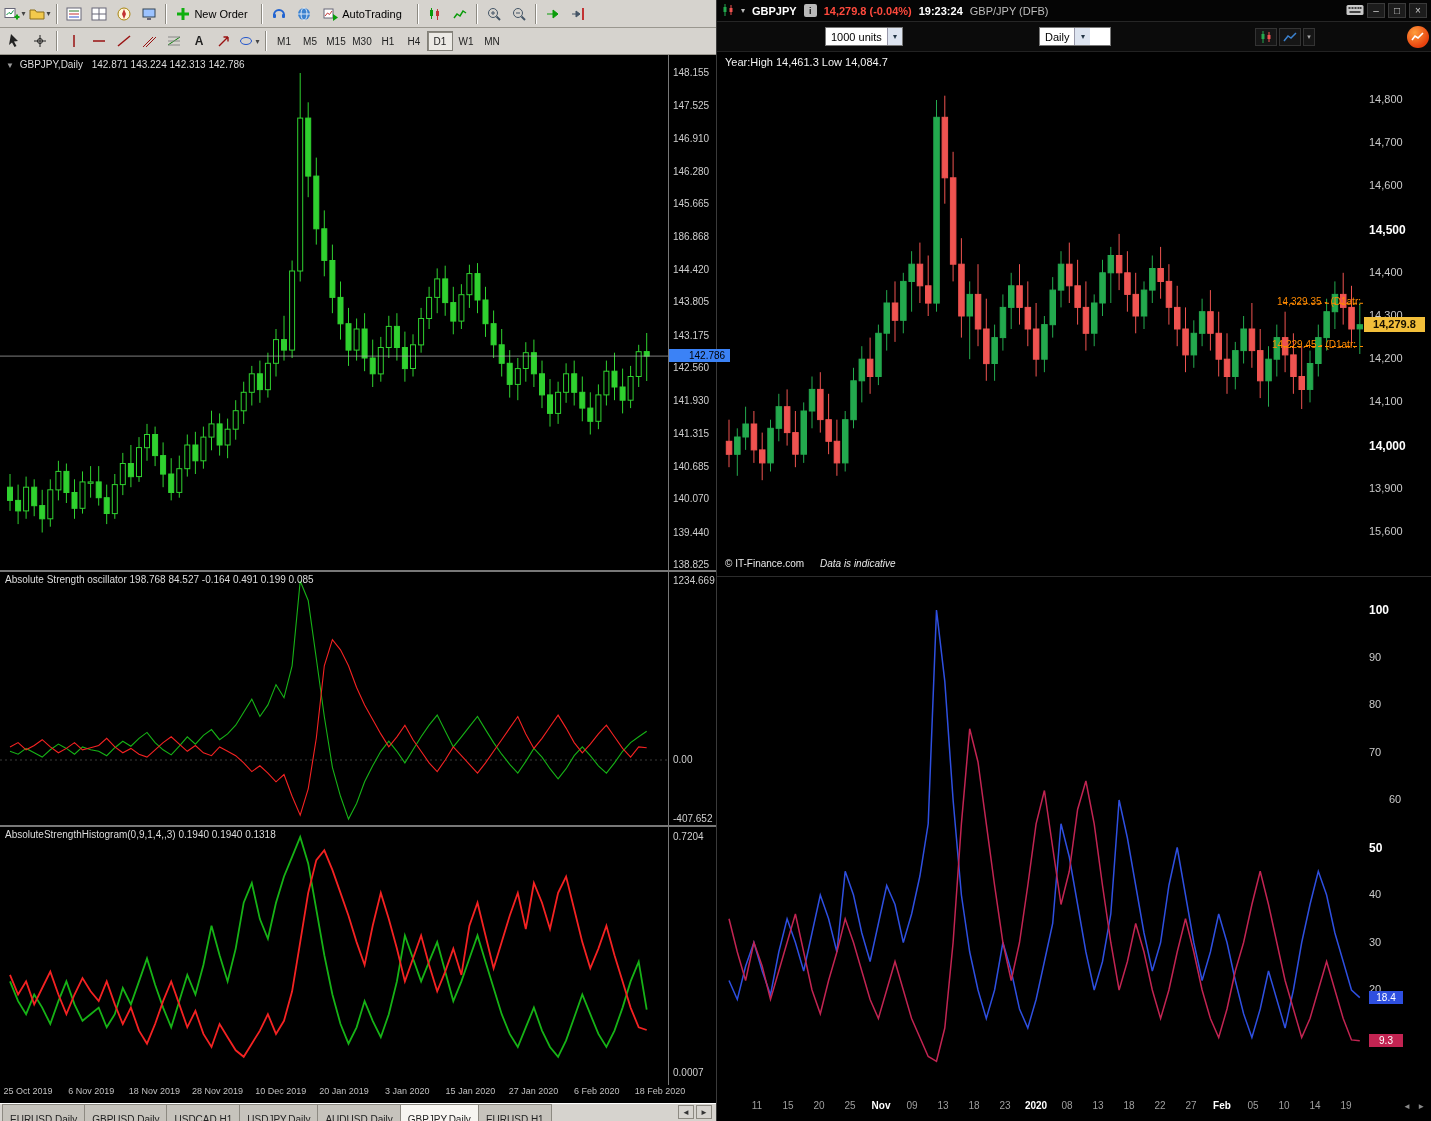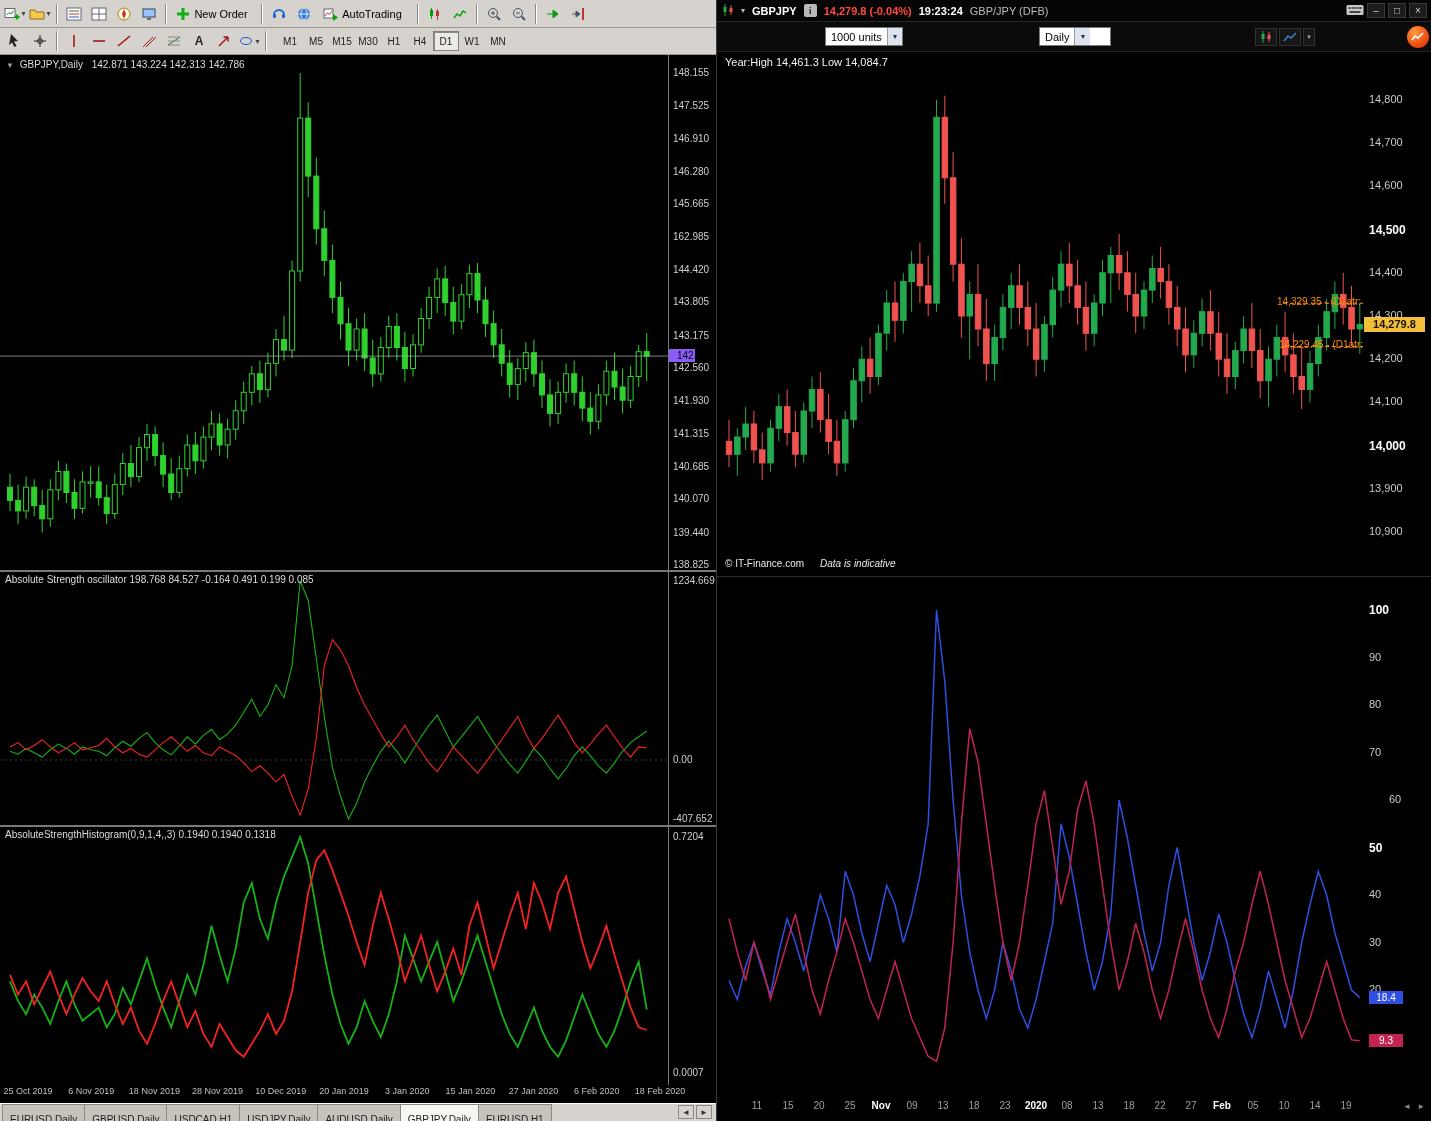--- a/index.html
+++ b/index.html
@@ -11,32 +11,32 @@
   .tb{position:absolute;left:0;width:716px;background:#d6d3ce;display:flex;align-items:center;
       gap:1px;padding:0 3px;border-bottom:1px solid #9a978f;}
   .tb1{top:0;height:28px;}
   .tb2{top:28px;height:27px;}
   .tbtn{min-width:24px;height:22px;display:flex;align-items:center;justify-content:center;gap:1px;
         color:#333;font-size:10px;cursor:default;}
   .tbtn svg{width:16px;height:16px;display:block;}
   .tbtn .caret{font-size:8px;color:#444;}
   .tbsep{width:2px;height:20px;border-left:1px solid #8d8a82;border-right:1px solid #fff;margin:0 3px;}
   .tlabel{font-size:11px;color:#000;margin:0 5px 0 2px;white-space:nowrap;}
-  .tf-group{display:flex;margin-left:6px;}
+  .tf-group{display:flex;}
   .tfbtn{min-width:26px;height:20px;font-size:10px;display:flex;align-items:center;justify-content:center;
          color:#222;border:1px solid #d6d3ce;}
   .tfbtn.active{background:#eceae5;border:1px solid #828078;box-shadow:inset 1px 1px 0 #8d8a82;}
   .mt4-chart{position:absolute;top:55px;left:0;width:716px;height:1048px;background:#000;}
   .mt4-chart svg{position:absolute;left:0;background:#000;}
   .panel-header{position:absolute;font-size:10px;color:#dcdcdc;white-space:nowrap;z-index:3;}
   .panel-header .caret{color:#9a9a9a;font-size:8px;margin-right:3px;}
   .divider{position:absolute;left:0;width:716px;height:2px;background:#787878;z-index:2;}
   .vline{position:absolute;left:668px;top:0;width:1px;height:1030px;background:#787878;}
-  .price-tag{position:absolute;left:669px;width:26px;height:13px;background:#8b5cf6;color:#000;
-             font-size:10px;line-height:13px;padding-left:8px;z-index:4;}
+  .price-tag{position:absolute;left:669px;width:61px;height:13px;background:#3b82f6;color:#000;
+             font-size:10px;line-height:13px;padding-left:20px;z-index:4;}
   .mt4-tabs{position:absolute;top:1103px;left:0;width:716px;height:18px;background:#d6d3ce;
             border-top:1px solid #fff;display:flex;align-items:flex-end;padding-left:2px;}
   .tabstrip{display:flex;align-items:flex-end;height:17px;}
   .tab{font-size:10px;color:#222;padding:14px 7px 2px;background:#c6c3bc;border:1px solid #8d8a82;
        border-bottom:none;margin-right:-1px;height:15px;display:flex;align-items:center;white-space:nowrap;}
   .tab.active{background:#f7f5f1;height:17px;}
   .tab-scroll{margin-left:auto;display:flex;gap:2px;padding:0 4px 2px;}
   .tsbtn{width:16px;height:14px;font-size:8px;display:flex;align-items:center;justify-content:center;
          background:#d6d3ce;border:1px solid #8d8a82;color:#333;}
   
@@ -508,21 +508,21 @@
       <div class="panel-header" style="left:5px;top:774px">
         <span>AbsoluteStrengthHistogram(0,9,1,4,,3) 0.1940 0.1940 0.1318</span>
       </div>
 
       <div id="mt4-price-tag" class="price-tag" style="top: 294.107px;">142.786</div>
     <div style="position: absolute; left: 673px; top: 12px; font-size: 10px; color: rgb(207, 207, 207);">148.155</div>
         <div style="position: absolute; left: 673px; top: 45.2199px; font-size: 10px; color: rgb(207, 207, 207);">147.525</div>
         <div style="position: absolute; left: 673px; top: 77.6488px; font-size: 10px; color: rgb(207, 207, 207);">146.910</div>
         <div style="position: absolute; left: 673px; top: 110.869px; font-size: 10px; color: rgb(207, 207, 207);">146.280</div>
         <div style="position: absolute; left: 673px; top: 143.298px; font-size: 10px; color: rgb(207, 207, 207);">145.665</div>
-        <div style="position: absolute; left: 673px; top: 175.727px; font-size: 10px; color: rgb(207, 207, 207);">162.985</div>
+        <div style="position: absolute; left: 673px; top: 175.727px; font-size: 10px; color: rgb(207, 207, 207);">186.868</div>
         <div style="position: absolute; left: 673px; top: 208.947px; font-size: 10px; color: rgb(207, 207, 207);">144.420</div>
         <div style="position: absolute; left: 673px; top: 241.375px; font-size: 10px; color: rgb(207, 207, 207);">143.805</div>
         <div style="position: absolute; left: 673px; top: 274.595px; font-size: 10px; color: rgb(207, 207, 207);">143.175</div>
         <div style="position: absolute; left: 673px; top: 307.024px; font-size: 10px; color: rgb(207, 207, 207);">142.560</div>
         <div style="position: absolute; left: 673px; top: 340.244px; font-size: 10px; color: rgb(207, 207, 207);">141.930</div>
         <div style="position: absolute; left: 673px; top: 372.673px; font-size: 10px; color: rgb(207, 207, 207);">141.315</div>
         <div style="position: absolute; left: 673px; top: 405.893px; font-size: 10px; color: rgb(207, 207, 207); text-align: center;">140.685</div>
         <div style="position: absolute; left: 673px; top: 438.322px; font-size: 10px; color: rgb(207, 207, 207);">140.070</div>
         <div style="position: absolute; left: 673px; top: 471.542px; font-size: 10px; color: rgb(207, 207, 207);">139.440</div>
         <div style="position: absolute; left: 673px; top: 503.971px; font-size: 10px; color: rgb(207, 207, 207);">138.825</div>
@@ -797,32 +797,32 @@
     <div class="ovl year-text">Year:High 14,461.3 Low 14,084.7</div>
     <div class="ovl copyright">© IT-Finance.com</div>
     <div class="ovl indicative">Data is indicative</div>
 
     <div id="prt-badge-price" class="badge badge-yellow" style="top: 316.726px; background: rgb(242, 191, 58);">14,279.8</div>
     <div id="prt-badge-blue" class="badge-sm" style="top: 990.6px; background: rgb(46, 79, 224);">18.4</div>
     <div id="prt-badge-red" class="badge-sm" style="top: 1033.83px; background: rgb(194, 36, 82);">9.3</div>
 
     <div class="corner-scroll">◄ ►</div>
   <div style="position: absolute; right: 70px; top: 296.321px; color: rgb(255, 138, 0); font-size: 10px;">14,329.35 - (D1atr:</div>
-      <div style="position: absolute; right: 68px; top: 339.478px; color: rgb(255, 138, 0); font-size: 10px;">14,229.45 - (D1atr:</div>
+      <div style="position: absolute; right: 75px; top: 339.478px; color: rgb(255, 138, 0); font-size: 10px;">14,229.45 - (D1atr:</div>
       <div style="position: absolute; left: 652px; top: 93px; font-size: 11px; color: rgb(201, 201, 201); font-weight: normal;">14,800</div>
       <div style="position: absolute; left: 652px; top: 136.2px; font-size: 11px; color: rgb(201, 201, 201); font-weight: normal;">14,700</div>
       <div style="position: absolute; left: 652px; top: 179.4px; font-size: 11px; color: rgb(201, 201, 201); font-weight: normal;">14,600</div>
       <div style="position: absolute; left: 652px; top: 222.6px; font-size: 12px; color: rgb(255, 255, 255); font-weight: bold;">14,500</div>
       <div style="position: absolute; left: 652px; top: 265.8px; font-size: 11px; color: rgb(201, 201, 201); font-weight: normal;">14,400</div>
       <div style="position: absolute; left: 652px; top: 309px; font-size: 11px; color: rgb(201, 201, 201); font-weight: normal;">14,300</div>
       <div style="position: absolute; left: 652px; top: 352.2px; font-size: 11px; color: rgb(201, 201, 201); font-weight: normal;">14,200</div>
       <div style="position: absolute; left: 652px; top: 395.4px; font-size: 11px; color: rgb(201, 201, 201); font-weight: normal;">14,100</div>
       <div style="position: absolute; left: 652px; top: 438.6px; font-size: 12px; color: rgb(255, 255, 255); font-weight: bold;">14,000</div>
       <div style="position: absolute; left: 652px; top: 481.8px; font-size: 11px; color: rgb(201, 201, 201); font-weight: normal;">13,900</div>
-      <div style="position: absolute; left: 652px; top: 525px; font-size: 11px; color: rgb(201, 201, 201); font-weight: normal;">10,900</div>
+      <div style="position: absolute; left: 652px; top: 525px; font-size: 11px; color: rgb(201, 201, 201); font-weight: normal;">15,600</div>
       <div style="position: absolute; left: 652px; top: 603px; font-size: 12px; color: rgb(255, 255, 255); font-weight: bold;">100</div>
       <div style="position: absolute; left: 652px; top: 650.5px; font-size: 11px; color: rgb(201, 201, 201); font-weight: normal;">90</div>
       <div style="position: absolute; left: 652px; top: 698px; font-size: 11px; color: rgb(201, 201, 201); font-weight: normal;">80</div>
       <div style="position: absolute; left: 652px; top: 745.5px; font-size: 11px; color: rgb(201, 201, 201); font-weight: normal;">70</div>
       <div style="position: absolute; left: 652px; top: 793px; font-size: 11px; color: rgb(201, 201, 201); font-weight: normal; padding-left: 20px;">60</div>
       <div style="position: absolute; left: 652px; top: 840.5px; font-size: 12px; color: rgb(255, 255, 255); font-weight: bold;">50</div>
       <div style="position: absolute; left: 652px; top: 888px; font-size: 11px; color: rgb(201, 201, 201); font-weight: normal;">40</div>
       <div style="position: absolute; left: 652px; top: 935.5px; font-size: 11px; color: rgb(201, 201, 201); font-weight: normal;">30</div>
       <div style="position: absolute; left: 652px; top: 983px; font-size: 11px; color: rgb(201, 201, 201); font-weight: normal;">20</div>
       <div style="position: absolute; left: 40px; top: 1100px; transform: translateX(-50%); font-size: 10px; color: rgb(159, 159, 159); font-weight: normal;">11</div>

